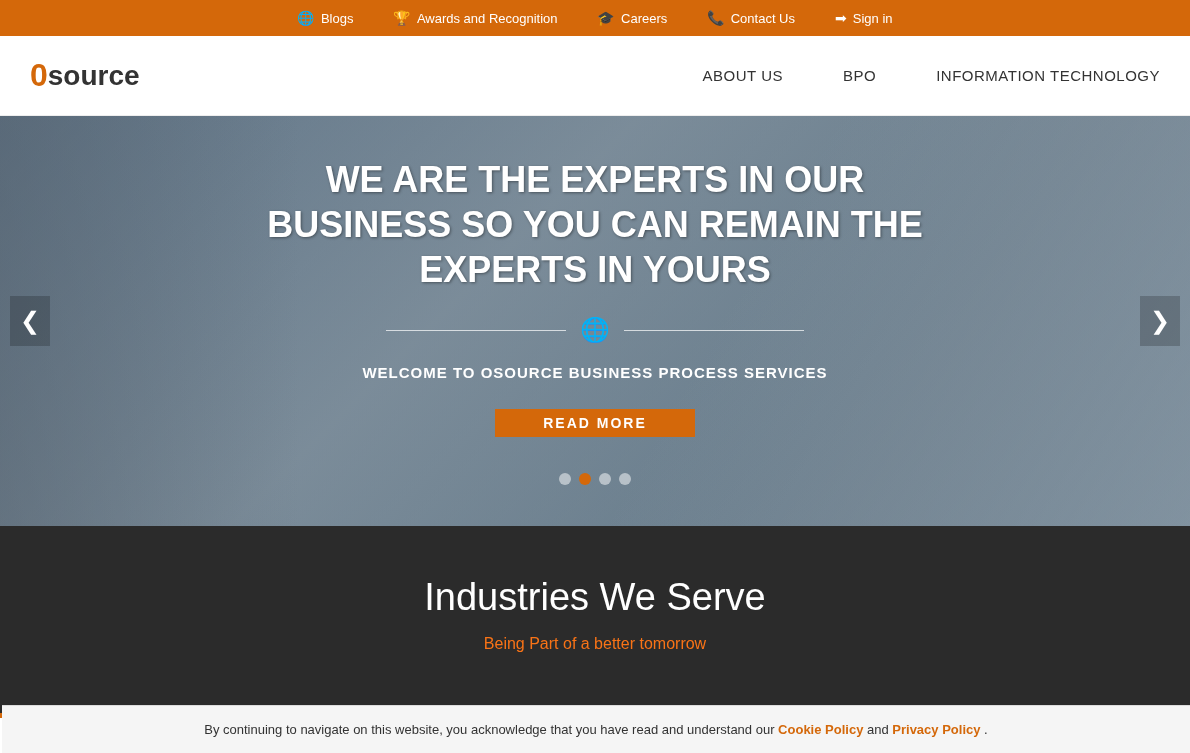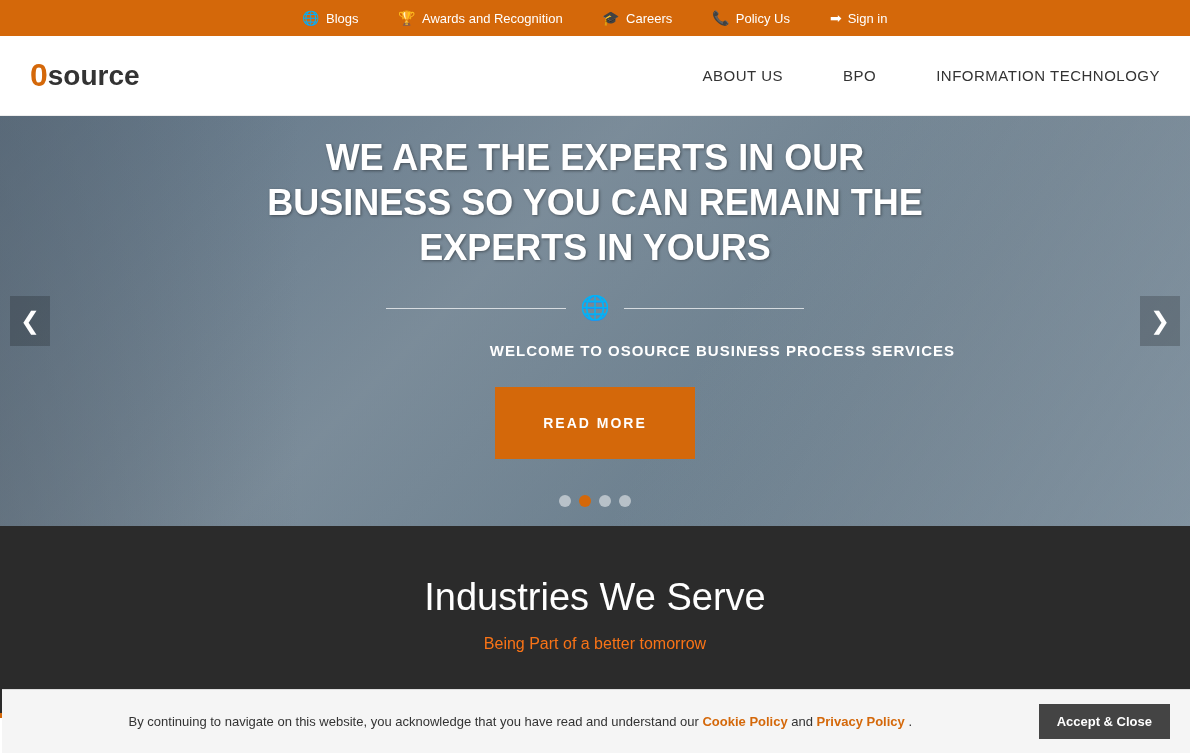--- a/index.html
+++ b/index.html
@@ -140,27 +140,26 @@
       font-size: 24px;
       color: #fff;
     }
     .hero-subtitle {
       font-size: 15px;
       font-weight: 600;
       letter-spacing: 1px;
       text-transform: uppercase;
       margin-bottom: 28px;
       color: #fff;
-      text-align: right;
     }
     .hero-btn {
       background: #d4680a;
       color: #fff;
       border: none;
-      padding: 28px 48px;
+      padding: 6px 48px;
       font-size: 14px;
       font-weight: 700;
       letter-spacing: 2px;
       text-transform: uppercase;
       cursor: pointer;
       margin-bottom: 28px;
       display: inline-block;
     }
 
     .hero-dots {
@@ -277,21 +276,21 @@
   <a class="top-bar-item">
     <span class="icon">🏆</span>
     <span>Awards and Recognition</span>
   </a>
   <a class="top-bar-item">
     <span class="icon">🎓</span>
     <span>Careers</span>
   </a>
   <a class="top-bar-item">
     <span class="icon">📞</span>
-    <span>Policy Us</span>
+    <span>Contact Us</span>
   </a>
   <a class="top-bar-item">
     <span class="icon">➡</span>
     <span>Sign in</span>
   </a>
 </div>
 
 <div class="header">
   <div class="logo">
     <span class="logo-o">0</span>
@@ -341,14 +340,13 @@
 <div class="cookie-notice">
   <div class="cookie-text">
     <div>
       <span>By continuing to navigate on this website, you acknowledge that you have read and understand our</span>
       <a>Cookie Policy</a>
       <span> and </span>
       <a>Privacy Policy</a>
       <span>.</span>
     </div>
   </div>
-  <button class="cookie-accept-btn">Accept &amp; Close</button>
 </div>
 
 </body></html>

